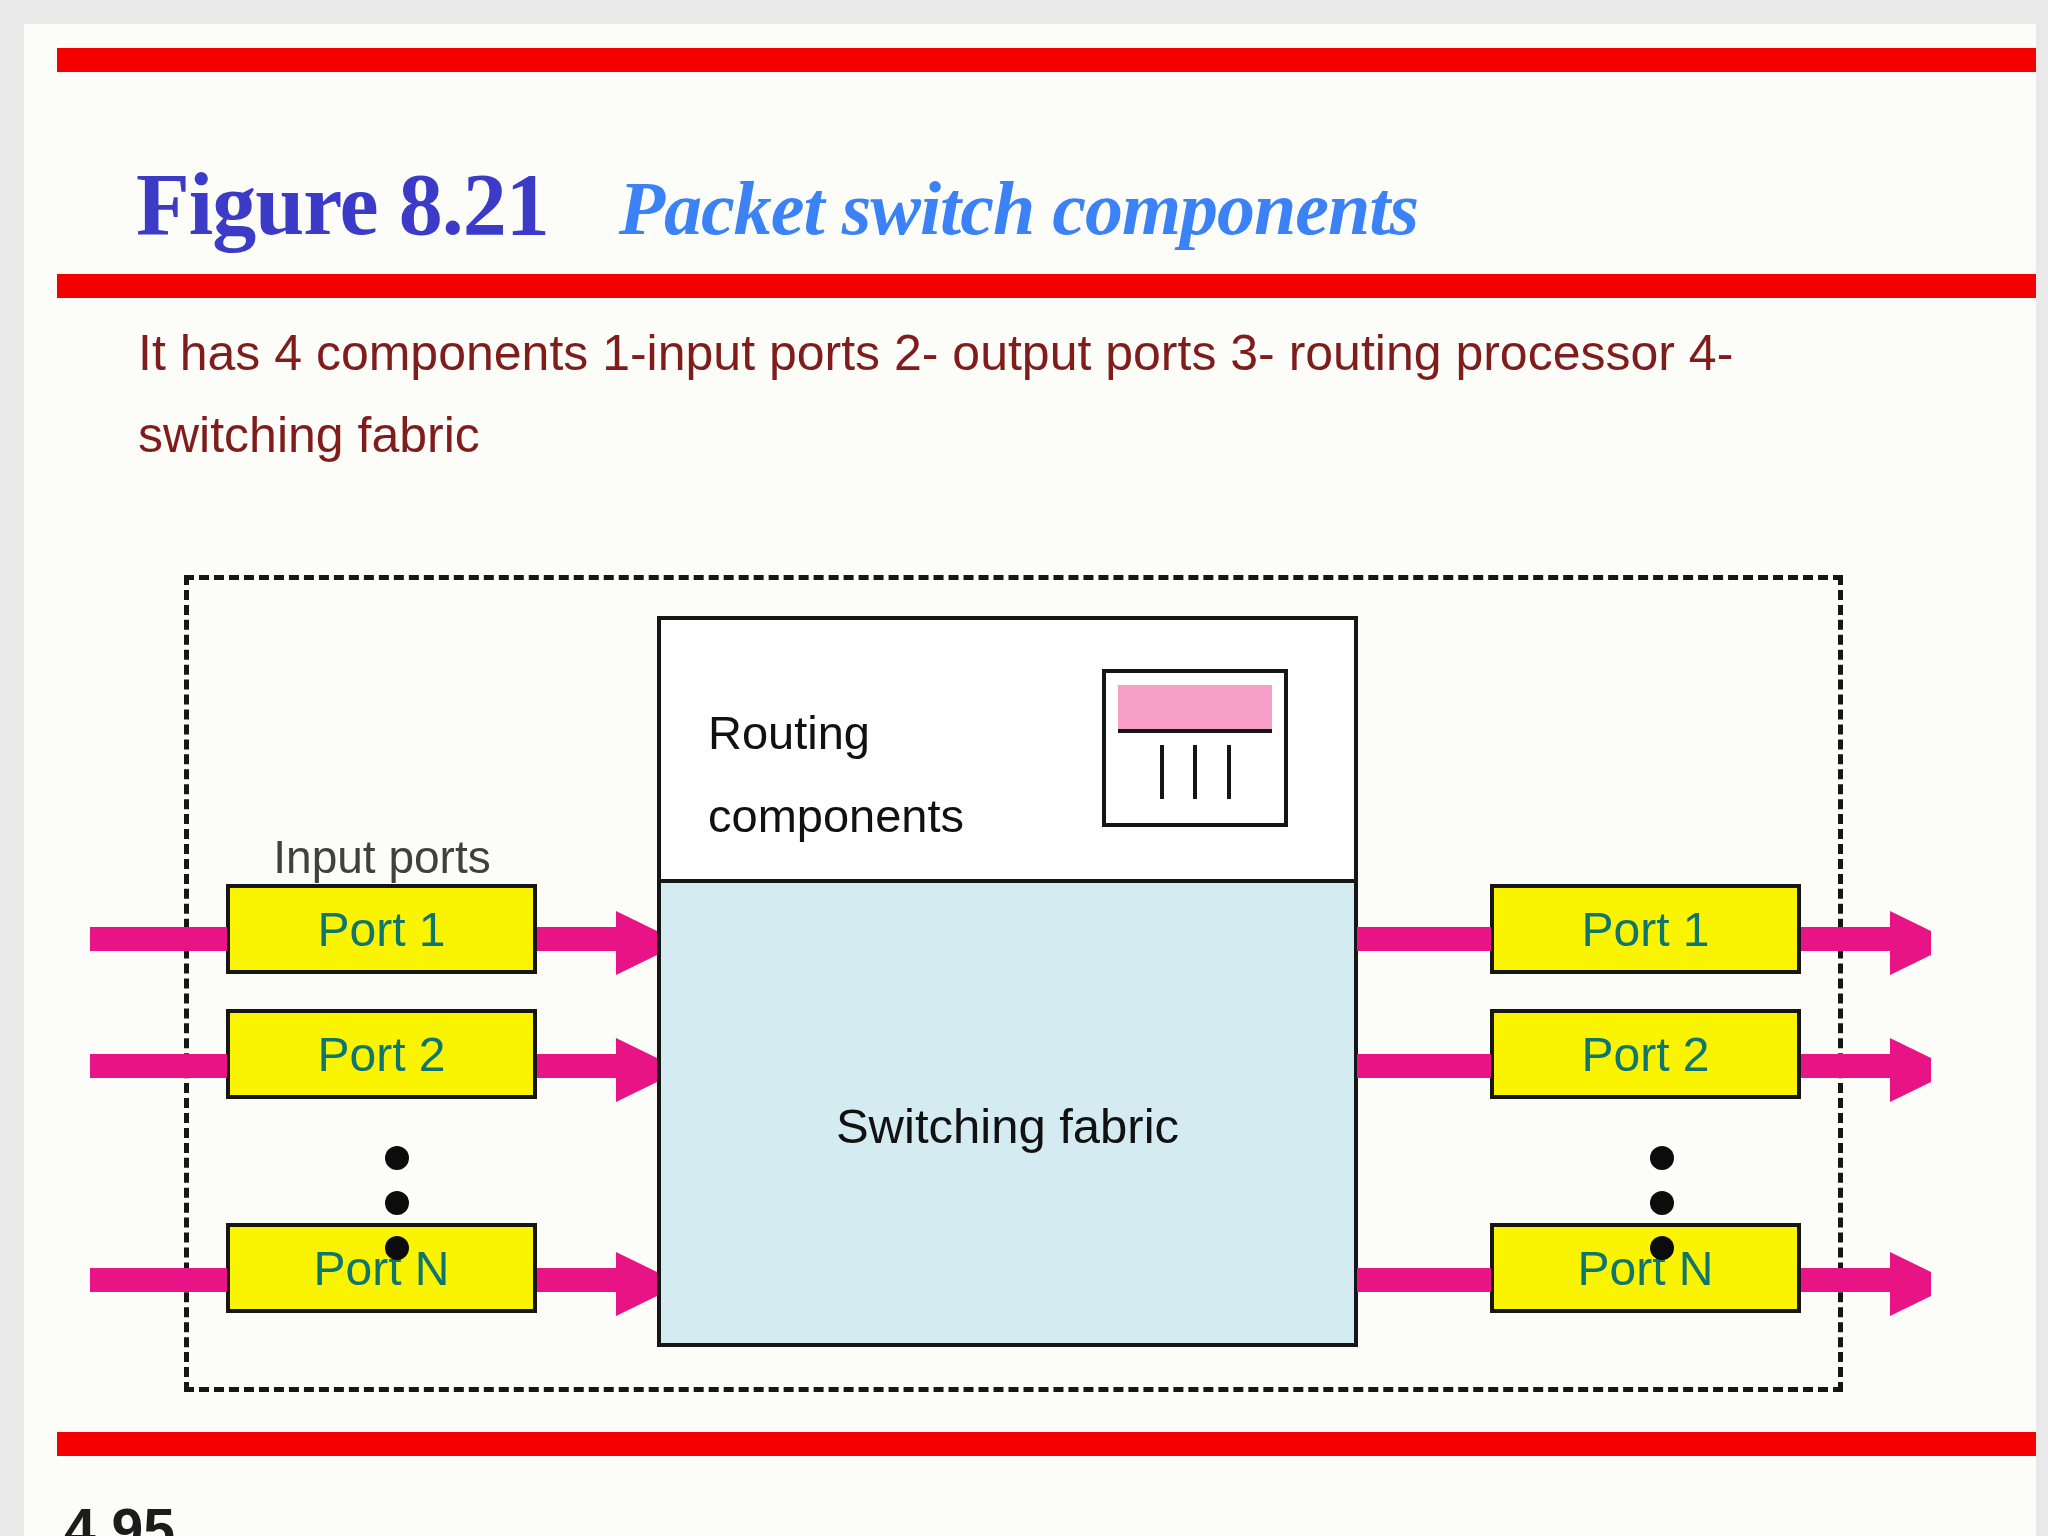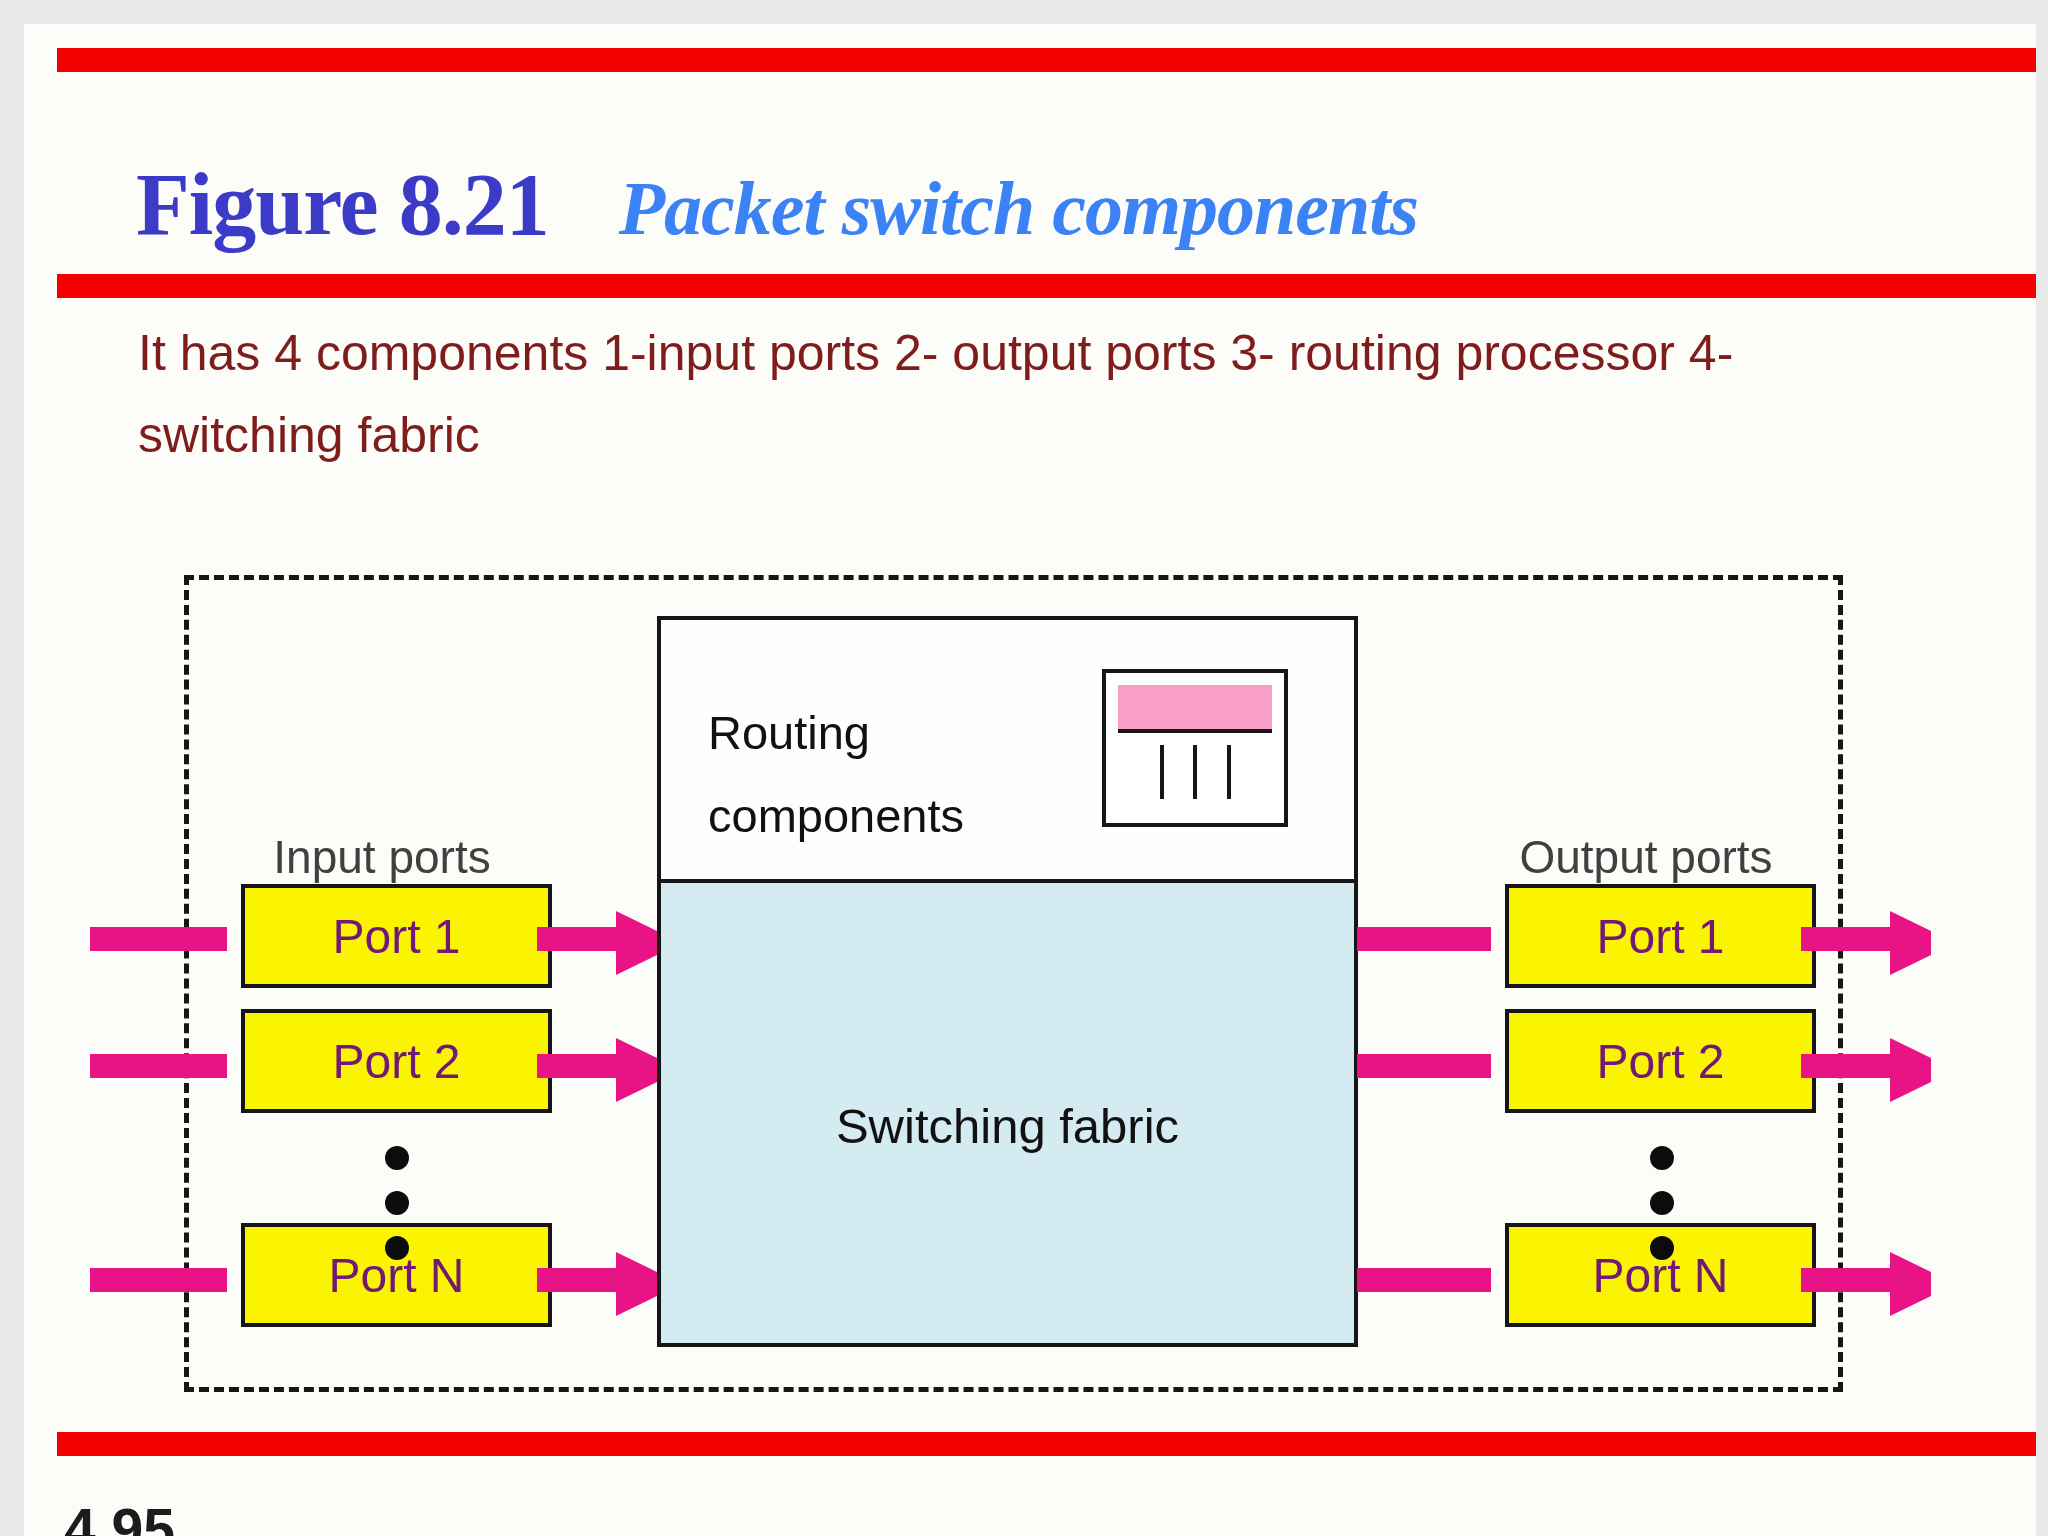--- a/index.html
+++ b/index.html
@@ -71,24 +71,24 @@
   .ticon-col:last-child{border-right:none;}
 
   .side-label{
     position:absolute;top:794px;width:312px;text-align:center;
     font-size:46px;color:#404040;
   }
   .side-label.in{left:202px;}
   .side-label.out{left:1466px;}
 
   .port{
-    position:absolute;width:311px;height:104px;
+    position:absolute;width:311px;height:90px;
     background:var(--port-yellow);border:4px solid var(--ink);
     display:flex;align-items:center;justify-content:center;
-    font-size:48px;color:#701a75;margin-left:15px;
+    font-size:48px;color:#0f766e;
   }
   .port.in{left:202px;}
   .port.out{left:1466px;}
   .row1{top:860px;}
   .row2{top:985px;}
   .rowN{top:1199px;}
 
   .dots{position:absolute;width:16px;}
   .dots.in{left:349px;}
   .dots.out{left:1614px;}
@@ -145,21 +145,20 @@
       <div class="ticon-col"></div>
       <div class="ticon-col"></div>
       <div class="ticon-col"></div>
     </div>
   </div>
 
   <div class="fabric-box"></div>
   <div class="fabric-label">Switching fabric</div>
 
   <div class="side-label in">Input ports</div>
-  <div class="side-label out">Output ports</div>
 
   <div class="port in row1">Port 1</div>
   <div class="port in row2">Port 2</div>
   <div class="port in rowN">Port N</div>
 
   <div class="port out row1">Port 1</div>
   <div class="port out row2">Port 2</div>
   <div class="port out rowN">Port N</div>
 
   <div class="dots in" style="top:1110px;">

